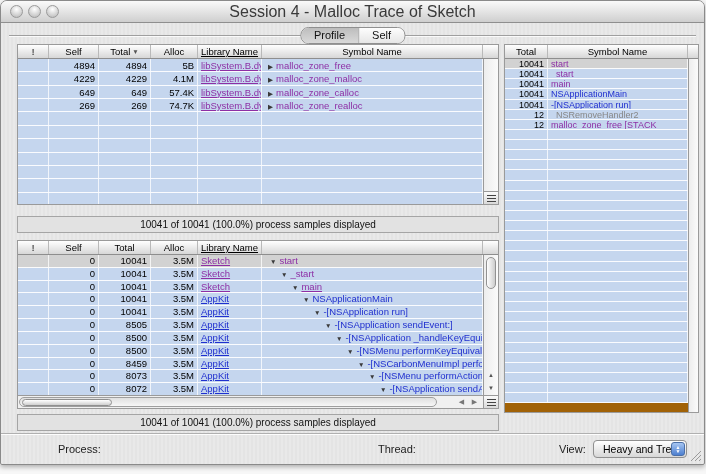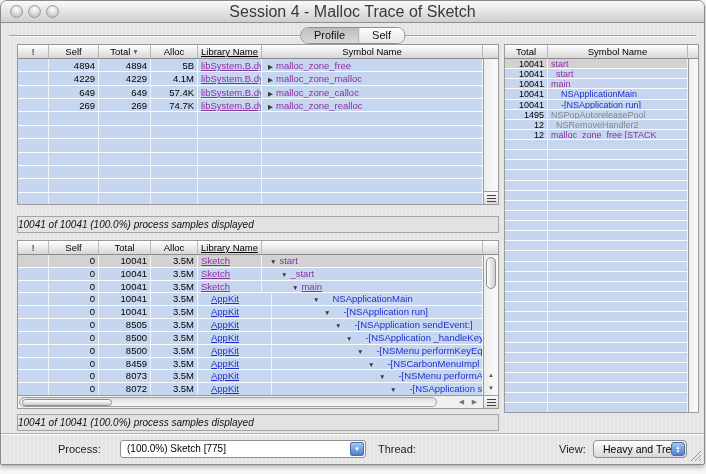--- a/index.html
+++ b/index.html
@@ -39,21 +39,21 @@
   .num{text-align:right;padding-right:3px;}
   .lib{padding-left:3px;}
   .symc{padding-left:6px;}
   .t13{height:13.36px;line-height:13px;font-size:9.5px;}
   .t127{height:12.82px;line-height:12px;font-size:9.5px;}
   .t101{height:10.14px;line-height:10px;font-size:9px;}
   .c-excl{width:31px;flex:none;}.c-self{width:50px;flex:none;}.c-total{width:52px;flex:none;}
   .c-alloc{width:47px;flex:none;}.c-lib{width:64px;flex:none;text-decoration:underline;}.c-sym{flex:1;}
   .c-rtotal{width:43px;flex:none;}.c-rsym{flex:1;}
   .tri{font-size:6.5px;color:#3a3a3a;margin-right:3px;}
-  .txt-purple{color:var(--purple);} .txt-blue{color:var(--blue);margin-left:10px;} .txt-dim{color:var(--dim);}
+  .txt-purple{color:var(--purple);} .txt-blue{color:var(--blue);} .txt-dim{color:var(--dim);}
   .und{text-decoration:underline;}
   
   .vscroll{position:absolute;top:14px;right:0;bottom:0;width:15px;border-left:1px solid #9a9a9a;
     background:linear-gradient(90deg,#ededed,#fbfbfb);}
   .vscroll.narrow{width:10px;}
   .vscroll.hs{bottom:13px;}
   .listbtn{position:absolute;left:0;right:0;bottom:0;height:13px;border-top:1px solid #9a9a9a;
     background:linear-gradient(#fbfbfb,#d9d9d9);display:flex;align-items:center;justify-content:center;}
   .lines{width:9px;height:7px;background:repeating-linear-gradient(to bottom,#444 0 1px,transparent 1px 3px);}
   .vthumb{position:absolute;left:2px;right:2px;top:2px;height:32px;border:1px solid #929292;
@@ -66,21 +66,21 @@
     border-radius:6px;background:linear-gradient(#e0e0e0,#f7f7f7);}
   .hthumb{position:absolute;left:2px;top:1px;width:90px;height:7px;border:1px solid #8f8f8f;
     border-radius:5px;background:linear-gradient(#ffffff,#cfcfcf);}
   .harrows{position:absolute;right:2px;top:0;height:12px;display:flex;}
   .harrows span{font-size:7px;color:#777;line-height:12px;width:13px;text-align:center;}
   .corner{position:absolute;right:0;bottom:0;width:15px;height:13px;border-top:1px solid #9a9a9a;
     border-left:1px solid #9a9a9a;background:linear-gradient(#fbfbfb,#d9d9d9);
     display:flex;align-items:center;justify-content:center;}
   
   .status{position:absolute;left:16px;width:482px;height:17px;border:1px solid #a5a5a5;
-    background:#e2e2e2;font-size:10px;line-height:15px;color:#111;font-style:italic;}
+    background:#e2e2e2;text-align:center;font-size:10px;line-height:15px;color:#111;}
   
   .footer{position:absolute;left:0;right:0;top:432px;bottom:0;border-top:1px solid #b0b0b0;
     box-shadow:inset 0 1px 0 rgba(255,255,255,.9);}
   .flabel{position:absolute;top:9px;font-size:11px;color:#222;}
   .combo{position:absolute;top:6px;height:18px;background:#fff;border:1px solid #8f8f8f;
     border-radius:3px;font-size:10px;color:#000;}
   .combo-text{position:absolute;left:6px;top:0;line-height:16px;white-space:nowrap;}
   .combo-btn{position:absolute;right:1px;top:1px;bottom:1px;width:14px;border-radius:2px;
     background:linear-gradient(#a7c6f2,#4d7fd0);border:1px solid #4a6fa8;
     display:flex;align-items:center;justify-content:center;}
@@ -398,24 +398,20 @@
         </div>
         <div class="row t101">
           <div class="cl c-rtotal num">10041</div>
           <div class="cl c-rsym lib"><span class="txt-blue">NSApplicationMain</span></div>
         </div>
         <div class="row t101">
           <div class="cl c-rtotal num">10041</div>
           <div class="cl c-rsym lib"><span class="txt-blue">-[NSApplication run]</span></div>
         </div>
         <div class="row t101">
-          <div class="cl c-rtotal num">1495</div>
-          <div class="cl c-rsym lib"><span class="txt-dim">NSPopAutoreleasePool</span></div>
-        </div>
-        <div class="row t101">
           <div class="cl c-rtotal num">12</div>
           <div class="cl c-rsym lib"><span class="txt-dim">_NSRemoveHandler2</span></div>
         </div>
         <div class="row t101">
           <div class="cl c-rtotal num">12</div>
           <div class="cl c-rsym lib"><span class="txt-purple">malloc_zone_free [STACK</span></div>
         </div>
         <div class="row t101">
           <div class="cl c-rtotal num"></div>
           <div class="cl c-rsym lib"></div>
@@ -523,26 +519,20 @@
         <div class="row t101">
           <div class="cl c-rtotal num"></div>
           <div class="cl c-rsym lib"></div>
         </div>
       </div>
     <div class="vscroll narrow"></div>
   </div>
 
   <div class="footer">
     <span class="flabel" style="left:57px;">Process:</span>
-    <div class="combo" style="left:119px;width:246px;">
-      <span class="combo-text">(100.0%) Sketch [775]</span>
-      <span class="combo-btn">
-          <span class="dn">▼</span>
-        </span>
-    </div>
     <span class="flabel" style="left:377px;">Thread:</span>
     <span class="flabel" style="left:558px;">View:</span>
     <div class="popup" style="left:592px;width:94px;">
       <span class="popup-text">Heavy and Tree</span>
       <span class="pop-btn">
         <span>▲</span>
         <span>▼</span>
       </span>
     </div>
     <svg class="grip" width="11" height="11">

